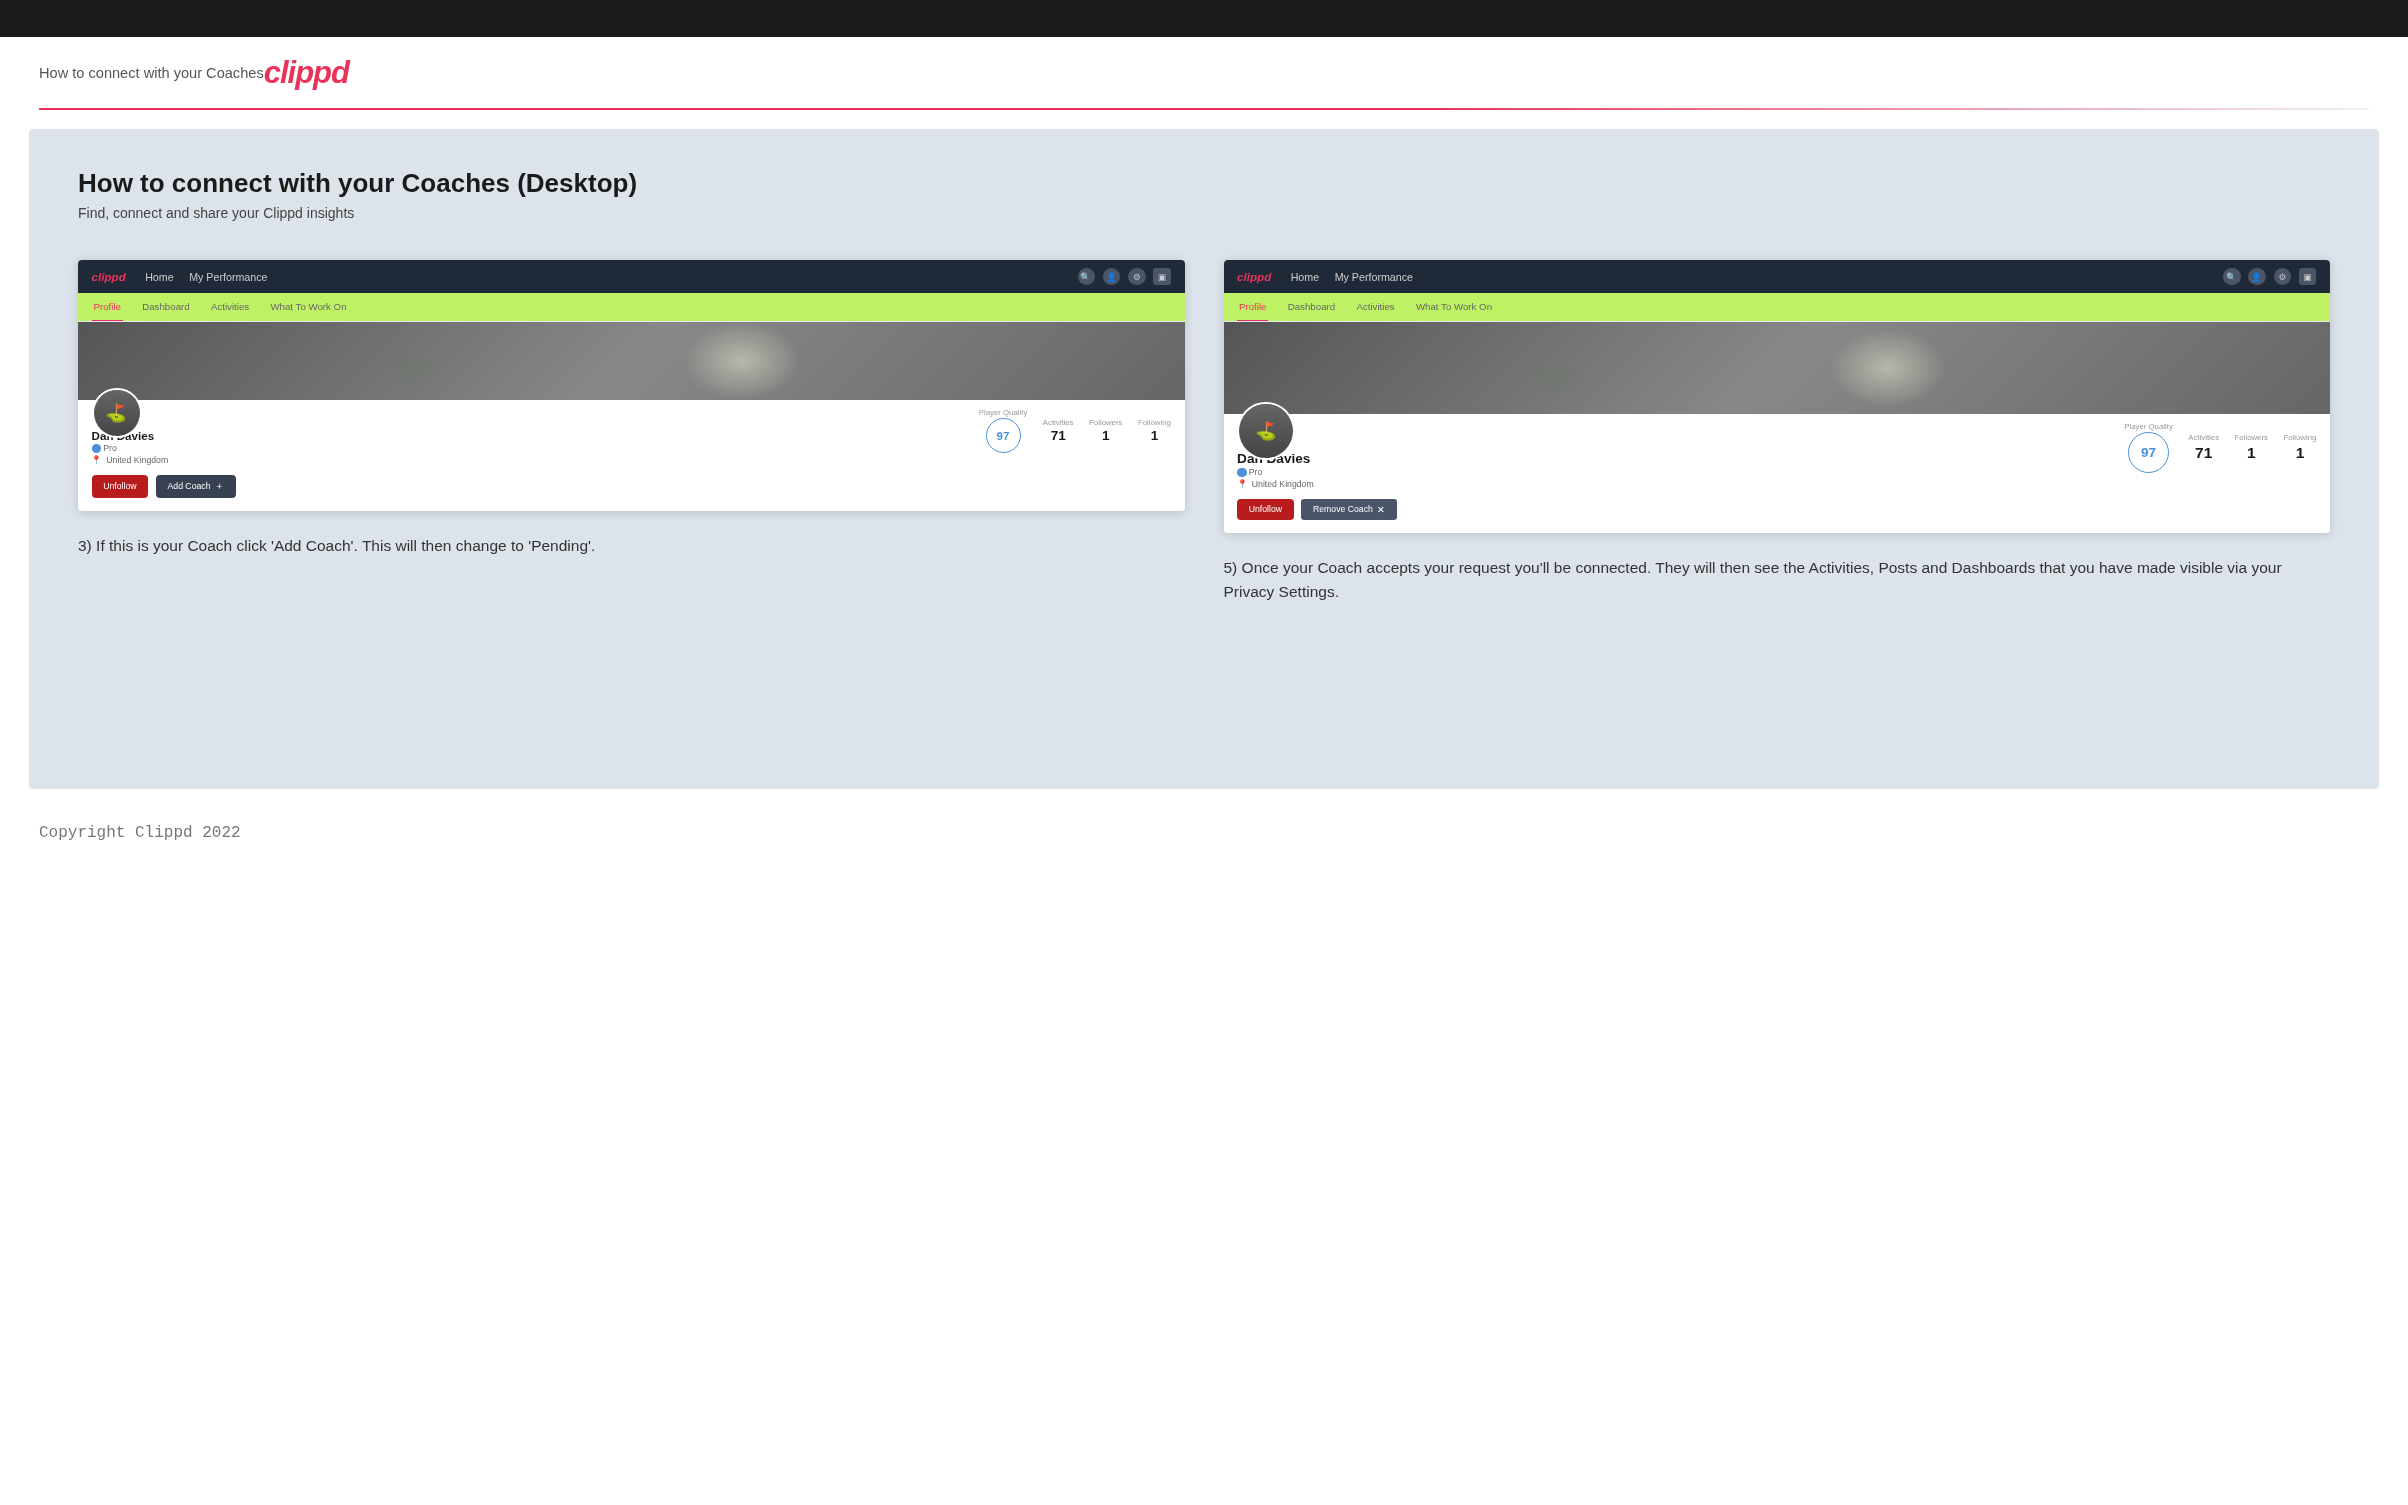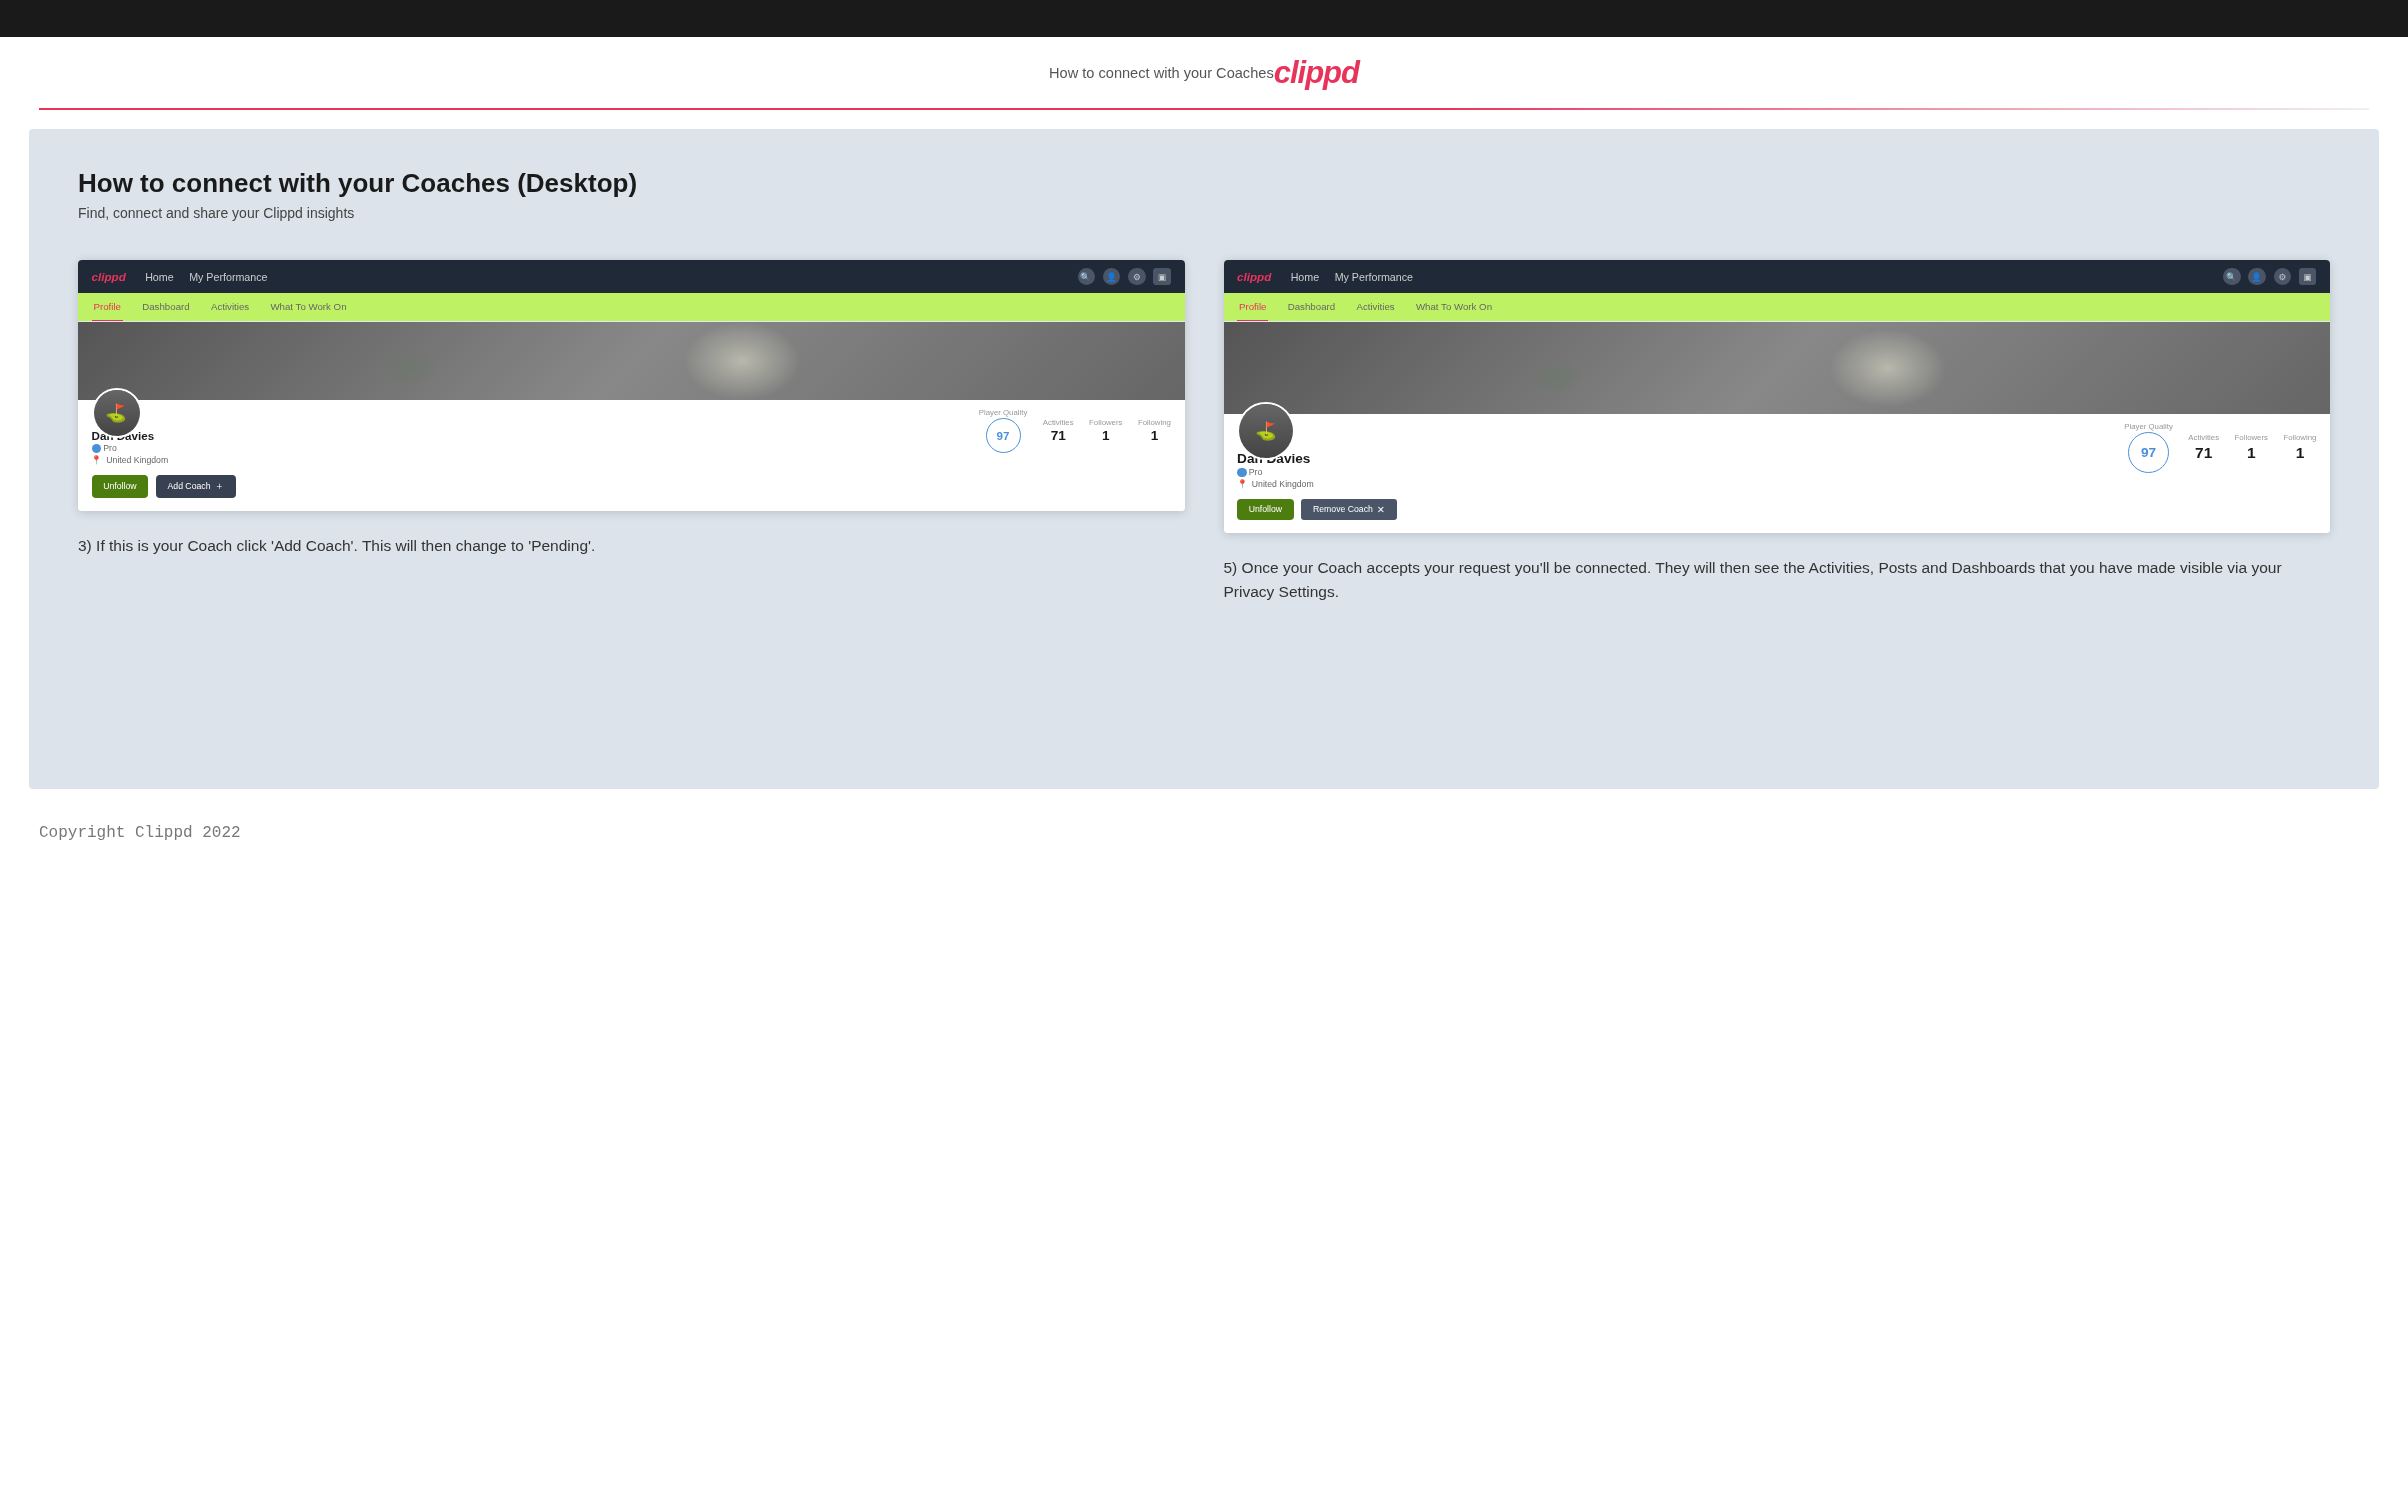--- a/index.html
+++ b/index.html
@@ -13,21 +13,21 @@
     .top-bar {
       background: #1a1a1a;
       height: 37px;
       width: 100%;
     }
 
     
     .header {
       display: flex;
       align-items: center;
-      justify-content: center;
+      justify-content: flex-start;
       padding: 17.5px 39px;
       background: #fff;
     }
     .header-title {
       font-size: 14.6px;
       color: #555;
       font-weight: 400;
     }
     .logo {
       font-size: 31px;
@@ -269,21 +269,21 @@
     .pin-icon {
       font-size: 8.7px;
     }
 
     .profile-actions {
       display: flex;
       gap: 7.8px;
       margin-top: 9.7px;
     }
     .btn-unfollow {
-      background: #4d7c0f;
+      background: #b91c1c;
       color: #fff;
       border: none;
       padding: 4.9px 11.6px;
       border-radius: 3.9px;
       font-size: 8.7px;
       cursor: pointer;
     }
     .btn-add-coach {
       background: #374151;
       color: #fff;

